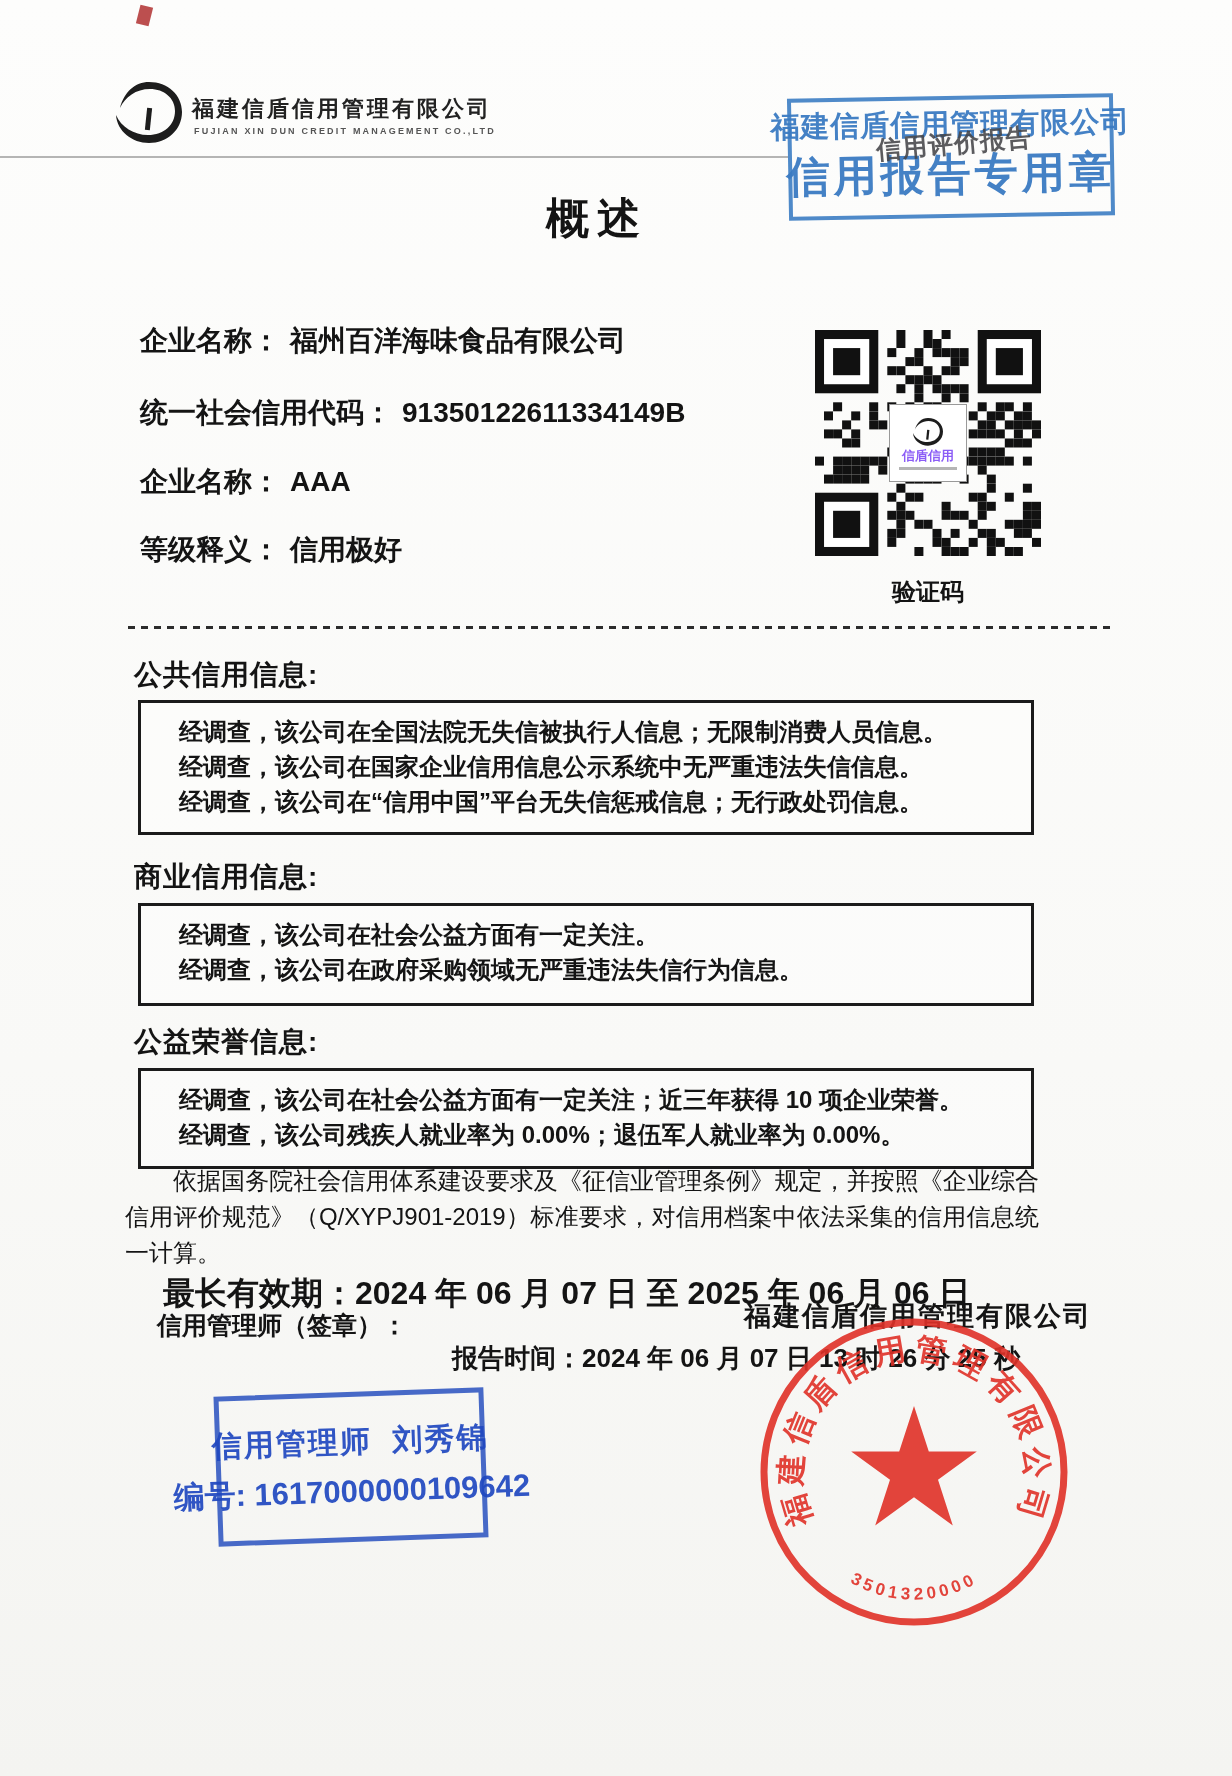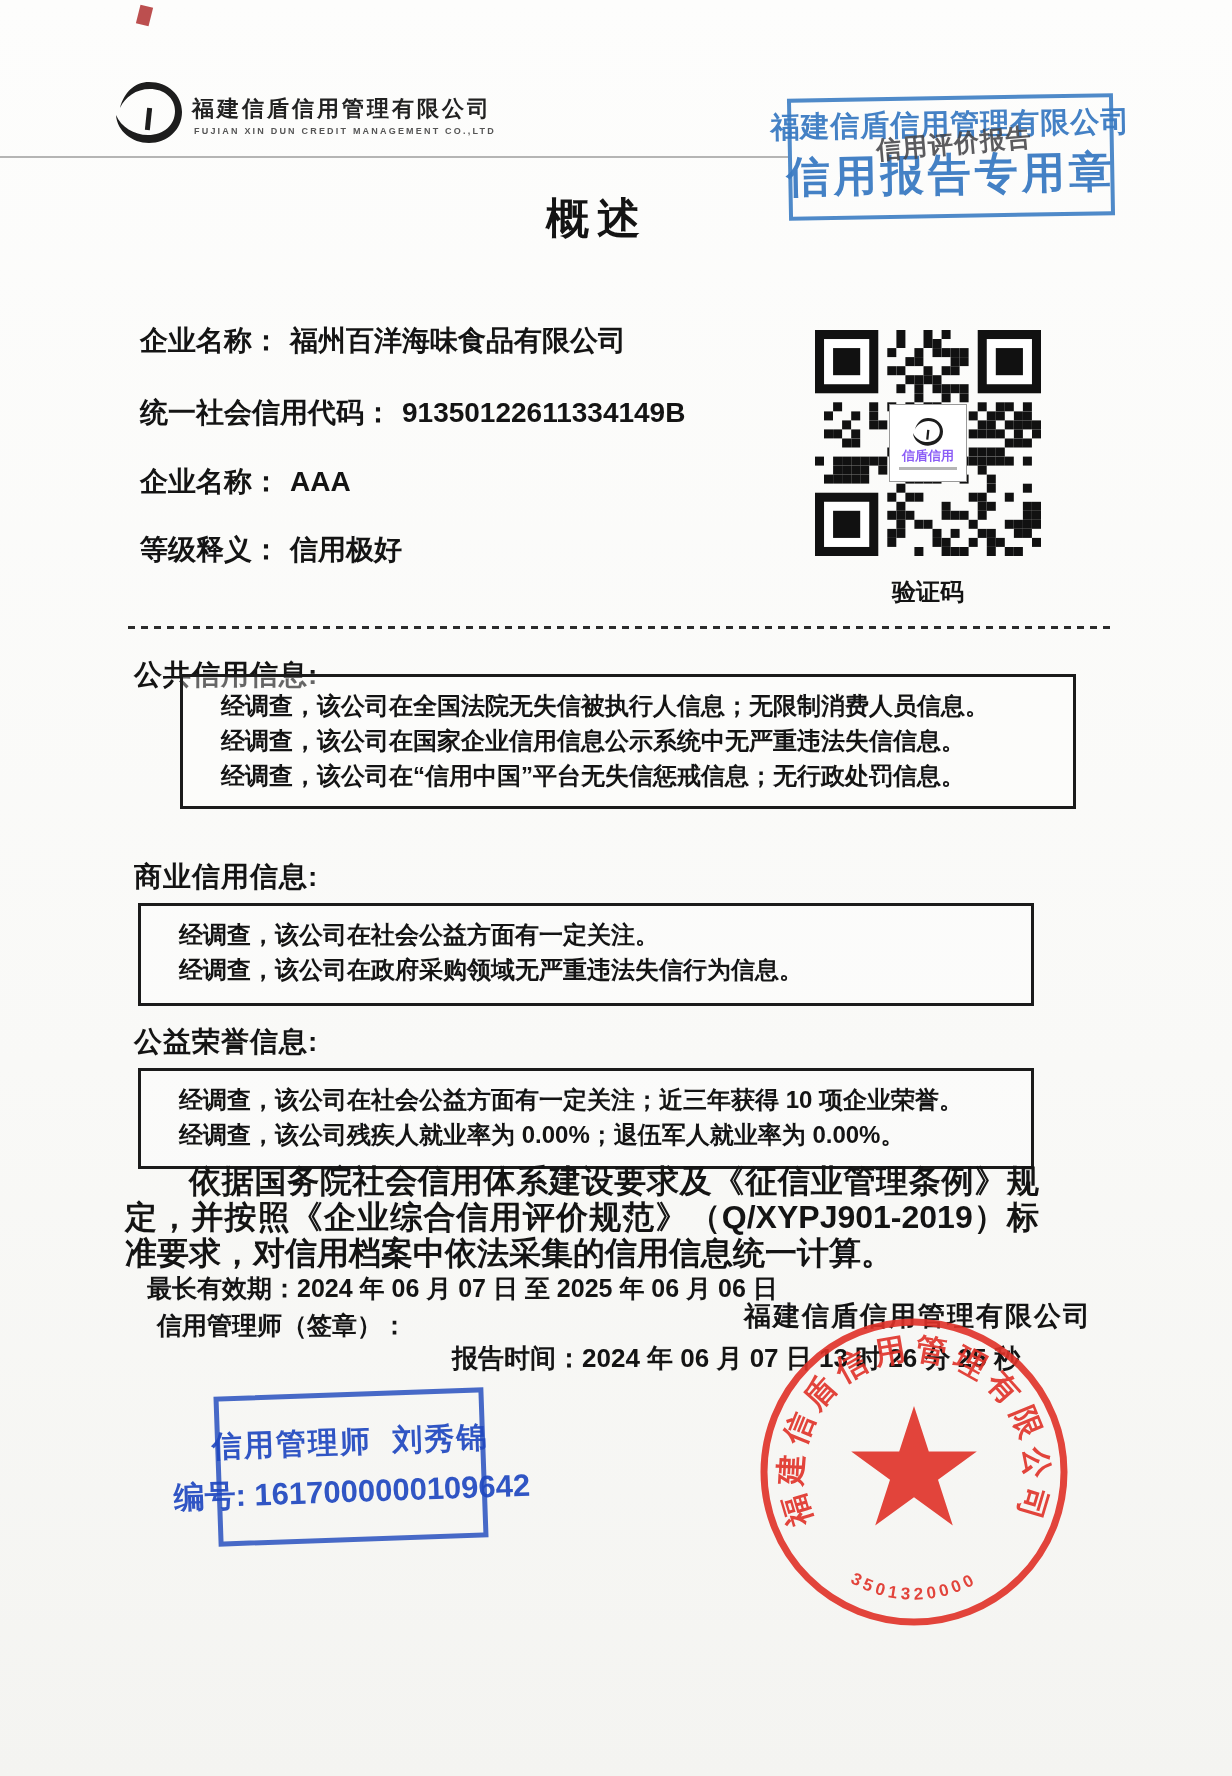--- a/index.html
+++ b/index.html
@@ -47,28 +47,28 @@
   #qr-logo .microbar { width:58px; height:3px; background:#b5b5b5; margin-top:2px; }
   #qr-caption { left:815px; top:576px; width:226px; text-align:center; font-size:24px; font-weight:bold; }
 
   #dash-line { left:128px; top:626px; width:982px; height:3px;
     background:repeating-linear-gradient(90deg,#2c2c2c 0 7px,transparent 7px 13px); }
 
   .sec-heading { left:134px; font-size:28px; font-weight:bold; letter-spacing:1px; }
   #sec1-heading { top:656px; } #sec2-heading { top:858px; } #sec3-heading { top:1023px; }
 
   .info-box { left:138px; width:896px; border:3px solid #1b1b1b; padding:11px 0 0 38px; background:rgba(255,255,255,.35); }
-  #box1 { top:674px; height:135px;margin-left:42px; }
+  #box1 { top:700px; height:135px; }
   #box2 { top:903px; height:103px; }
   #box3 { top:1068px; height:101px; }
   .info-box .line { font-size:24px; font-weight:bold; line-height:35px; white-space:nowrap; }
 
-  #paragraph { left:125px; top:1163px; width:914px; font-size:32px; font-weight:bold;
+  #paragraph { left:125px; top:1163px; width:914px; font-size:24px; font-weight:normal;
     line-height:36px; text-indent:2em; text-align:justify; }
-  #validity   { left:147px; top:1272px; font-size:25px; font-weight:bold; white-space:nowrap; }
+  #validity   { left:163px; top:1272px; font-size:32px; font-weight:bold; white-space:nowrap; }
   #sign-label { left:157px; top:1309px; font-size:25px; font-weight:bold; }
 
   
   #officer-stamp {
     left:216px; top:1392px; width:270px; height:150px;
     border:5px solid rgba(40,80,190,.85); transform:rotate(-2deg);
     display:flex; flex-direction:column; align-items:center; justify-content:center;
     color:rgba(32,72,192,.93); z-index:2;
   }
   #officer-stamp .l1 { font-size:30px; font-weight:bold; letter-spacing:2px; white-space:pre; }

